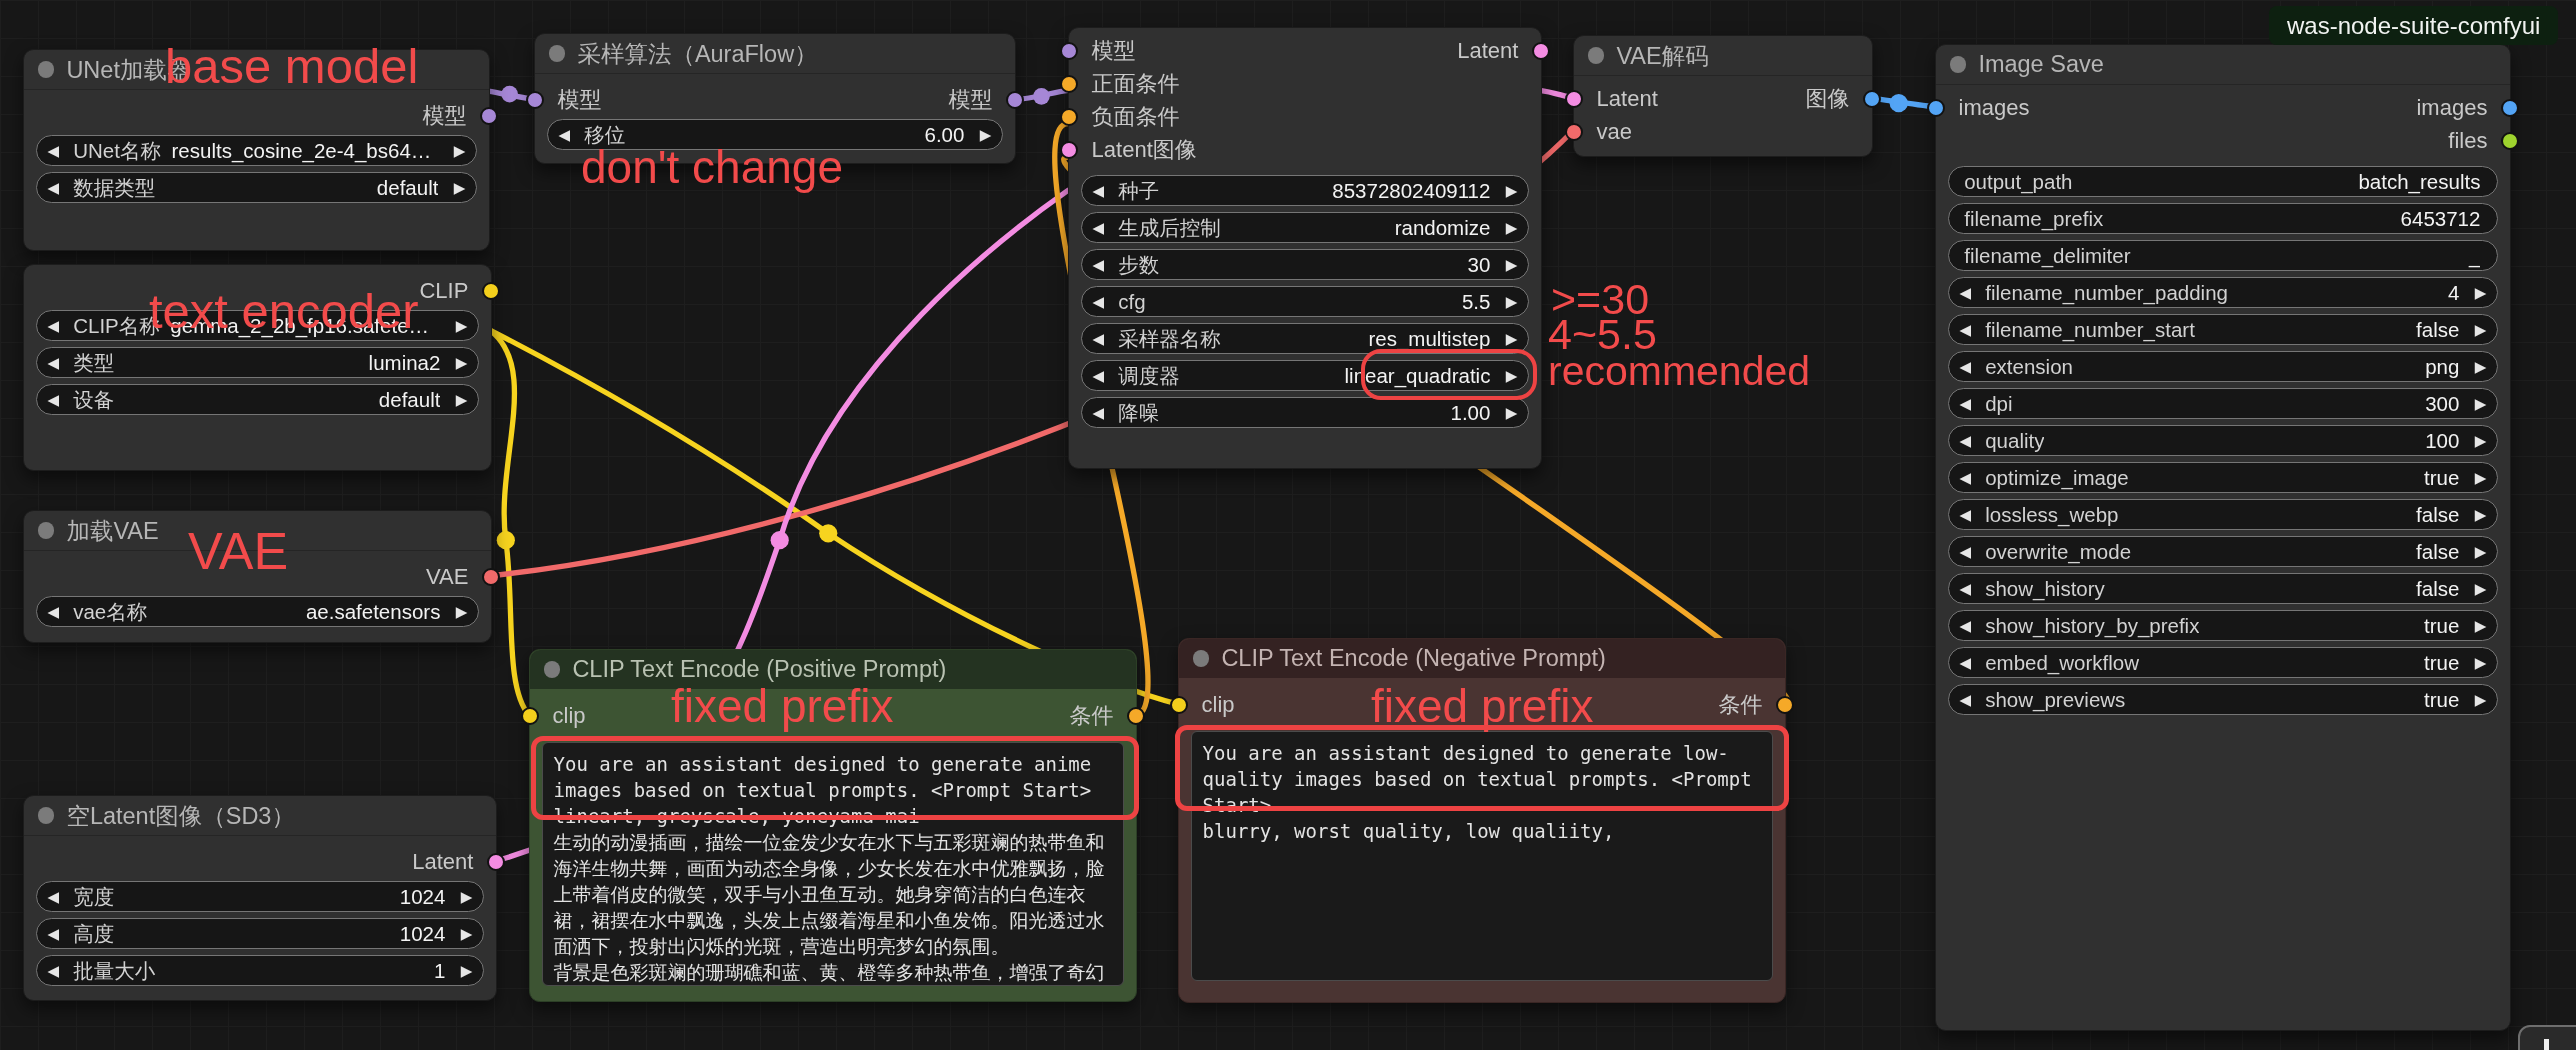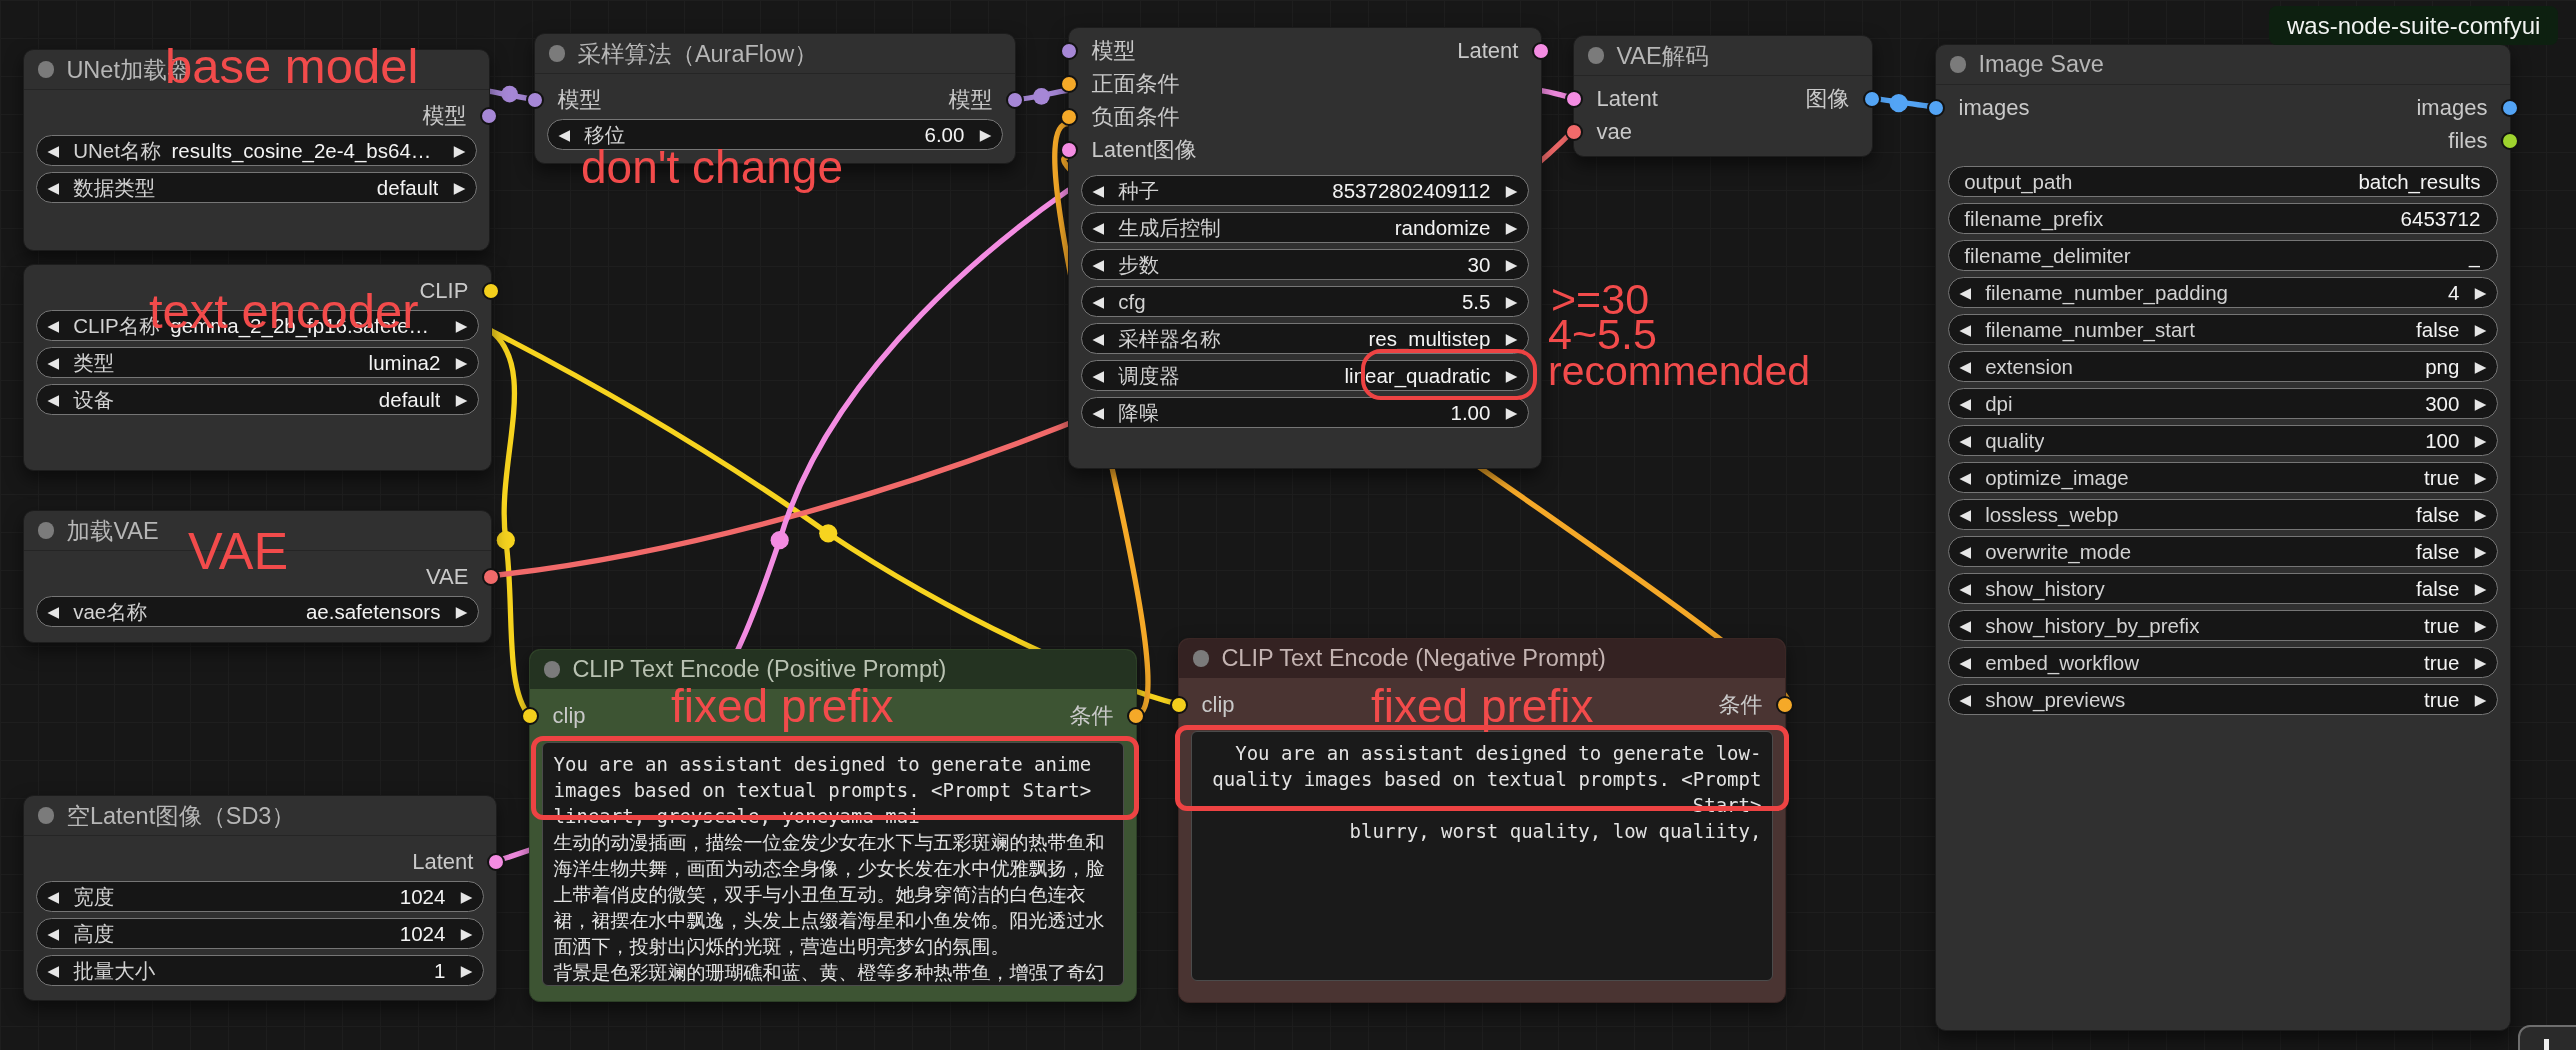--- a/index.html
+++ b/index.html
@@ -31,21 +31,21 @@
   .in-label{margin-left:10.6px;} .out-label{margin-right:10.6px;}
   .widget{height:29px;border:1.5px solid #767676;background:#161616;border-radius:16px;
     display:flex;align-items:center;padding:0 10.6px;margin-bottom:6px;font-size:20.5px;color:#d2d2d2;
     overflow:hidden;white-space:nowrap;}
   .widget .arrow{color:#e6e6e6;font-size:15px;width:21px;flex:none;}
   .widget .arrow.r{text-align:right;}
   .widget .w-label{margin:0 4.6px;overflow:hidden;text-overflow:ellipsis;}
   .widget .w-value{flex:1;text-align:right;margin:0 6px;color:#f3f3f3;overflow:hidden;text-overflow:ellipsis;}
   .node.green{background:#3d5433;border-color:#2c3f26;}
   .node.green .node-title{background:#243321;border-bottom:none;border-radius:10px 10px 0 0;color:#b9c2b2;}
-  .node.maroon{background:#4a3432;border-color:#3a2624;text-align:right;}
+  .node.maroon{background:#4a3432;border-color:#3a2624;}
   .node.maroon .node-title{background:#342222;border-bottom:none;border-radius:10px 10px 0 0;color:#c4b4b2;}
   .prompt-box{background:#1a1a1a;border:1.5px solid #4b4b4b;border-radius:6px;
     font-family:"DejaVu Sans Mono",monospace;font-size:19px;line-height:26px;color:#e3e3e3;
     padding:7.6px 10.6px;white-space:pre-wrap;overflow:hidden;box-sizing:border-box;}
   .annotation{position:absolute;z-index:6;color:#f24b4b;white-space:nowrap;line-height:1;}
   .red-box{position:absolute;z-index:6;border:5.3px solid #ee4343;border-radius:12px;pointer-events:none;}
   #badge{position:absolute;z-index:4;left:2269px;top:6px;height:39px;line-height:39px;
     padding:0 18px;background:#0d2010;border-radius:7.6px;color:#f1f3f1;font-size:24px;}
   #corner-widget{position:absolute;z-index:4;left:2518px;top:1025px;width:114px;height:68px;
     background:#2a2a2a;border:2.3px solid #6e6e6e;border-radius:12px;}

